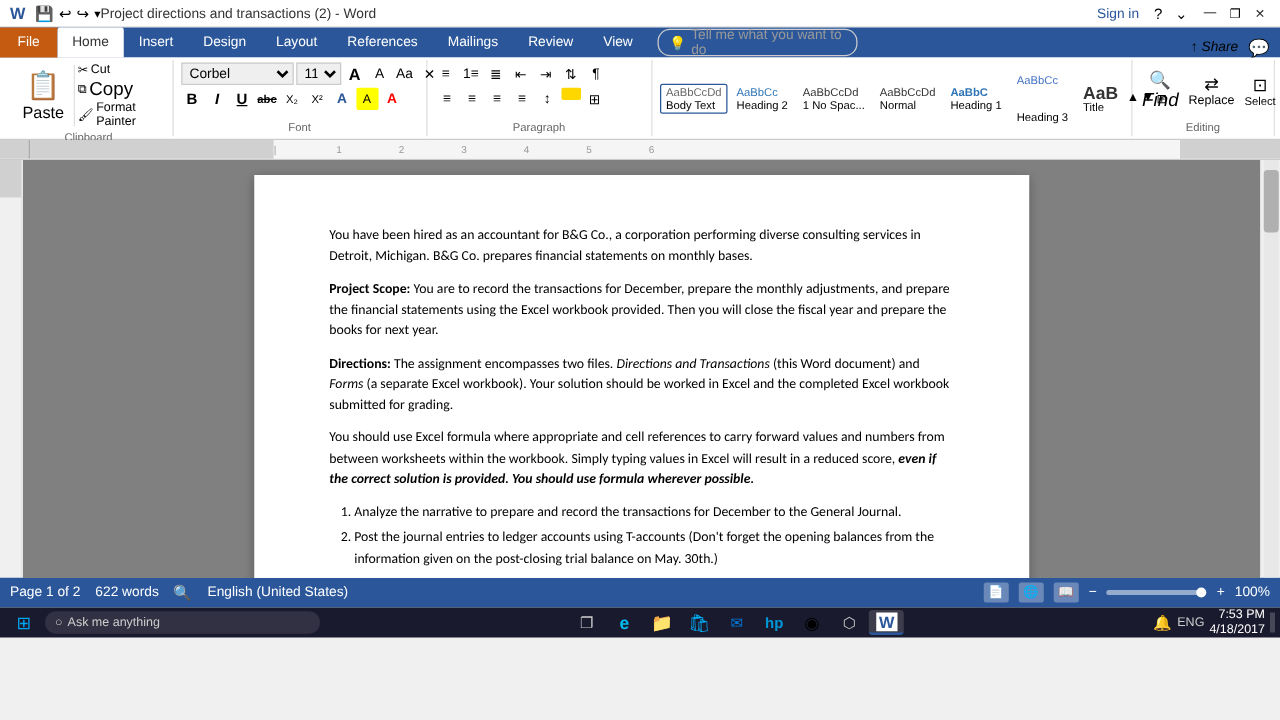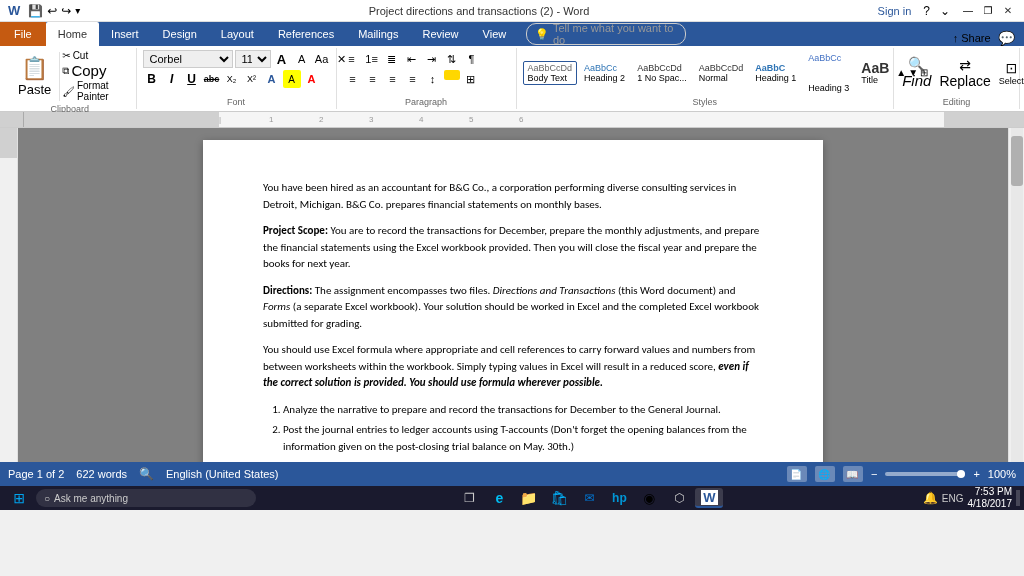--- a/index.html
+++ b/index.html
@@ -10,21 +10,21 @@
       height: 22px;
       background: #fff;
       display: flex;
       align-items: center;
       justify-content: space-between;
       padding: 0 8px;
       border-bottom: 1px solid #ddd;
     }
     #title-bar .title-center {
       flex: 1;
-      text-align: center;
+      text-align: left;
       font-size: 11px;
       color: #333;
     }
     #title-bar .win-controls {
       display: flex;
       gap: 4px;
       align-items: center;
     }
     #title-bar .win-btn {
       width: 16px;
@@ -439,21 +439,21 @@
   <div class="ribbon-tab">Layout</div>
   <div class="ribbon-tab">References</div>
   <div class="ribbon-tab">Mailings</div>
   <div class="ribbon-tab">Review</div>
   <div class="ribbon-tab">View</div>
   <div class="tell-me" style="margin-left:8px;">
     <span class="tell-me-icon">💡</span>
     <span>Tell me what you want to do</span>
   </div>
   <div class="sign-in-area">
-    <span style="font-size:11px;">↑ Share</span>
+    <span style="font-size:11px;font-style:italic;">↑ Share</span>
     <span style="font-size:14px;">💬</span>
   </div>
 </div>
 
 <div id="ribbon-toolbar">
 
   <div class="ribbon-group clipboard-group">
     <div class="ribbon-group-content">
       <div class="paste-btn">
         <span class="paste-icon">📋</span>
@@ -557,32 +557,31 @@
         <div style="font-size:9px;margin-top:20px;">Heading 3</div>
       </div>
       <div class="style-item" style="font-size:10px;padding:1px 4px;">
         <div style="font-size:14px;color:#333;font-weight:bold;line-height:1;">AaB</div>
         <div style="font-size:9px;">Title</div>
       </div>
       <div style="font-size:10px;cursor:pointer;">▲</div>
       <div style="font-size:10px;cursor:pointer;">▼</div>
       <div style="font-size:10px;cursor:pointer;">⊞</div>
     </div>
-    <div class="ribbon-group-label">Styles</div>
   </div>
 
   <div class="ribbon-group editing-group">
     <div class="ribbon-group-content editing-content">
       <div class="editing-item">
         <span style="font-size:14px;">🔍</span>
         <span style="font-size:15px;font-style:italic;">Find</span>
       </div>
       <div class="editing-item">
         <span style="font-size:14px;">⇄</span>
-        <span style="font-size:14px;">Replace</span>
+        <span style="font-size:10px;">Replace</span>
       </div>
       <div class="editing-item">
         <span style="font-size:14px;">⊡</span>
         <span style="font-size:9px;">Select</span>
       </div>
     </div>
     <div class="ribbon-group-label">Editing</div>
   </div>
 </div>
 

